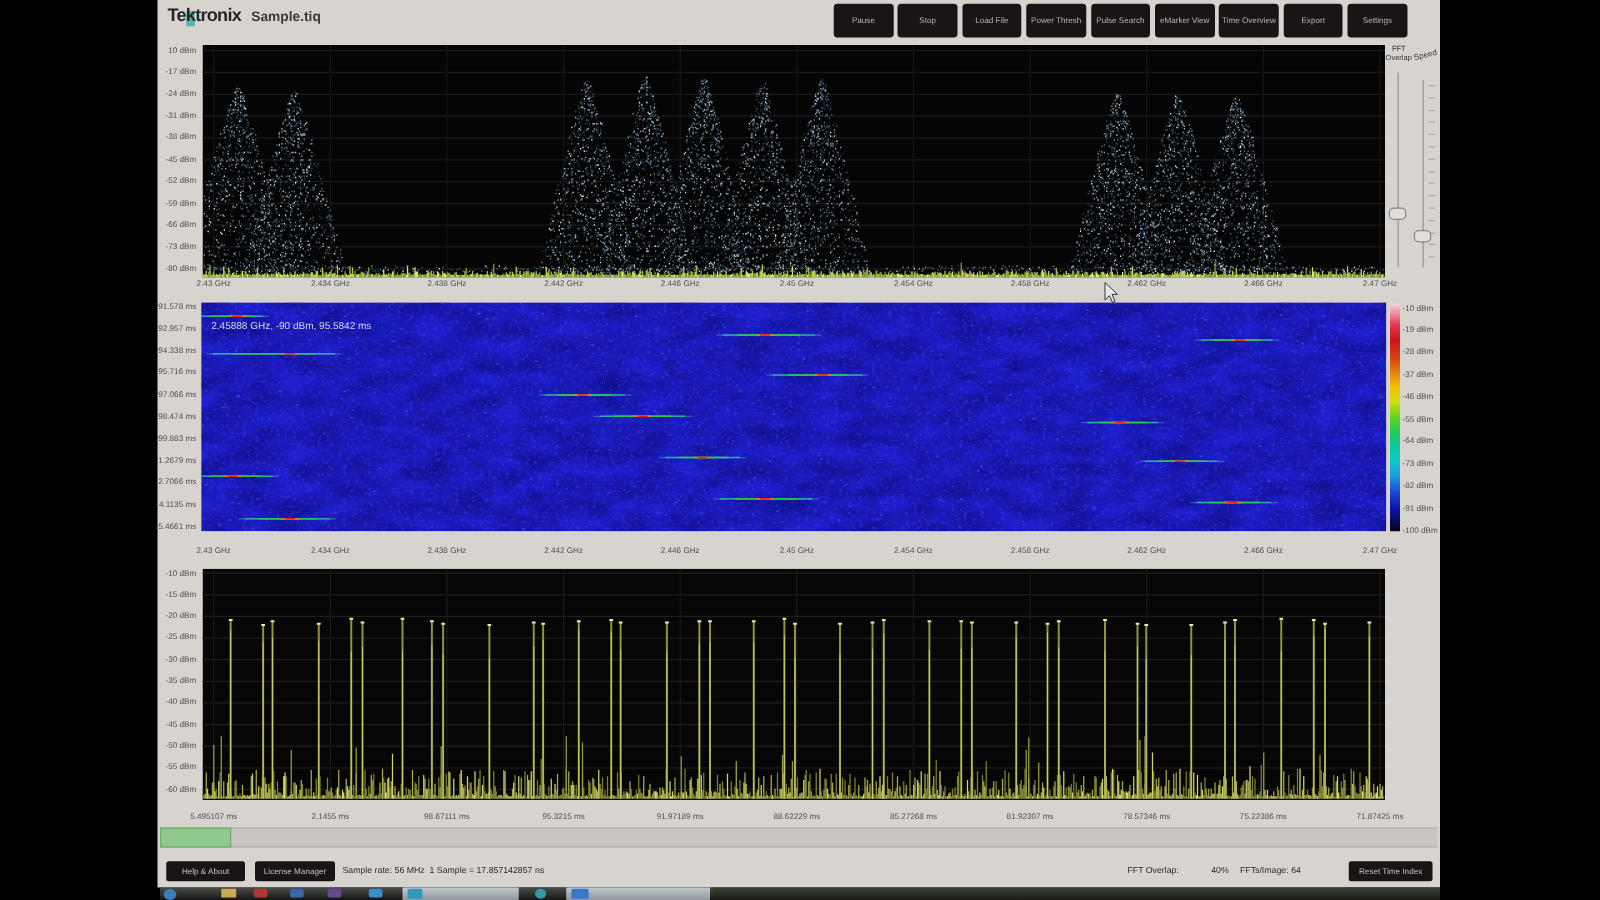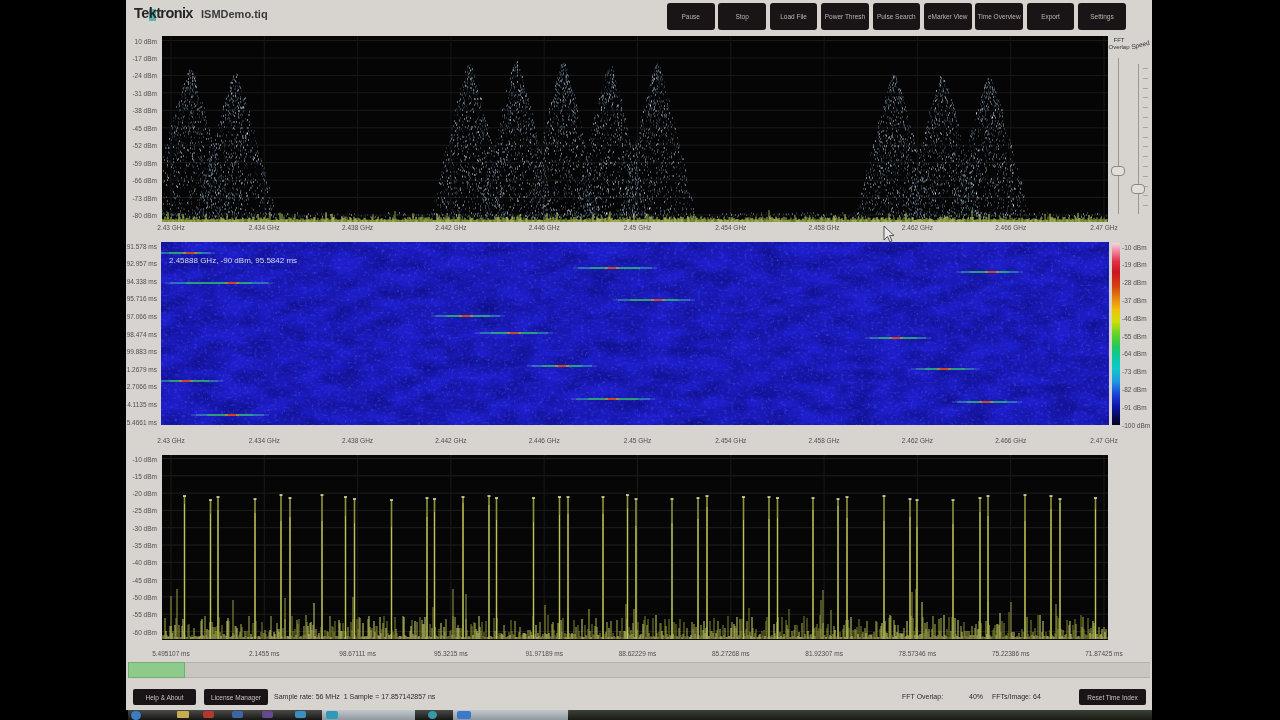--- a/index.html
+++ b/index.html
@@ -8,21 +8,21 @@
 .btn{position:absolute;top:3px;height:27px;width:47.5px;background:#1b1416;border-radius:3px;color:#b9b4b4;font-size:6.5px;display:flex;align-items:center;justify-content:center;text-align:center}
 .ylab{position:absolute;width:34px;text-align:right;font-size:6.5px;color:#4f4f4f;transform:translateY(-50%)}
 .xlab{position:absolute;width:70px;text-align:center;font-size:6.5px;color:#4f4f4f;transform:translateX(-50%)}
 .clab{position:absolute;font-size:6.5px;color:#4f4f4f;transform:translateY(-50%)}
 .sbtn{position:absolute;background:#1b1416;border-radius:2px;color:#c6c2c2;font-size:6.5px;display:flex;align-items:center;justify-content:center}
 .stxt{position:absolute;font-size:7px;color:#2a2a2a}
 </style></head><body>
 <div id="app"></div>
 
 <div class="abs" style="left:134px;top:5px;font-size:14.5px;font-weight:bold;color:#262626;letter-spacing:-0.6px">Te<span style="background:linear-gradient(transparent 22%,#5ab5b0 22%)">k</span>tronix</div>
-<div class="abs" style="left:201px;top:8px;font-size:11px;font-weight:bold;color:#3a3a3a">ISMDemo.tiq</div>
+<div class="abs" style="left:201px;top:8px;font-size:11px;font-weight:bold;color:#3a3a3a">Sample.tiq</div>
 <div class="btn" style="left:667.0px">Pause</div>
 <div class="btn" style="left:718.4px">Stop</div>
 <div class="btn" style="left:769.8px">Load File</div>
 <div class="btn" style="left:821.2px">Power Thresh</div>
 <div class="btn" style="left:872.6px">Pulse Search</div>
 <div class="btn" style="left:924.0px">eMarker View</div>
 <div class="btn" style="left:975.4px">Time Overview</div>
 <div class="btn" style="left:1026.8px">Export</div>
 <div class="btn" style="left:1078.2px">Settings</div>
 <div class="abs" style="left:162px;top:36px">

